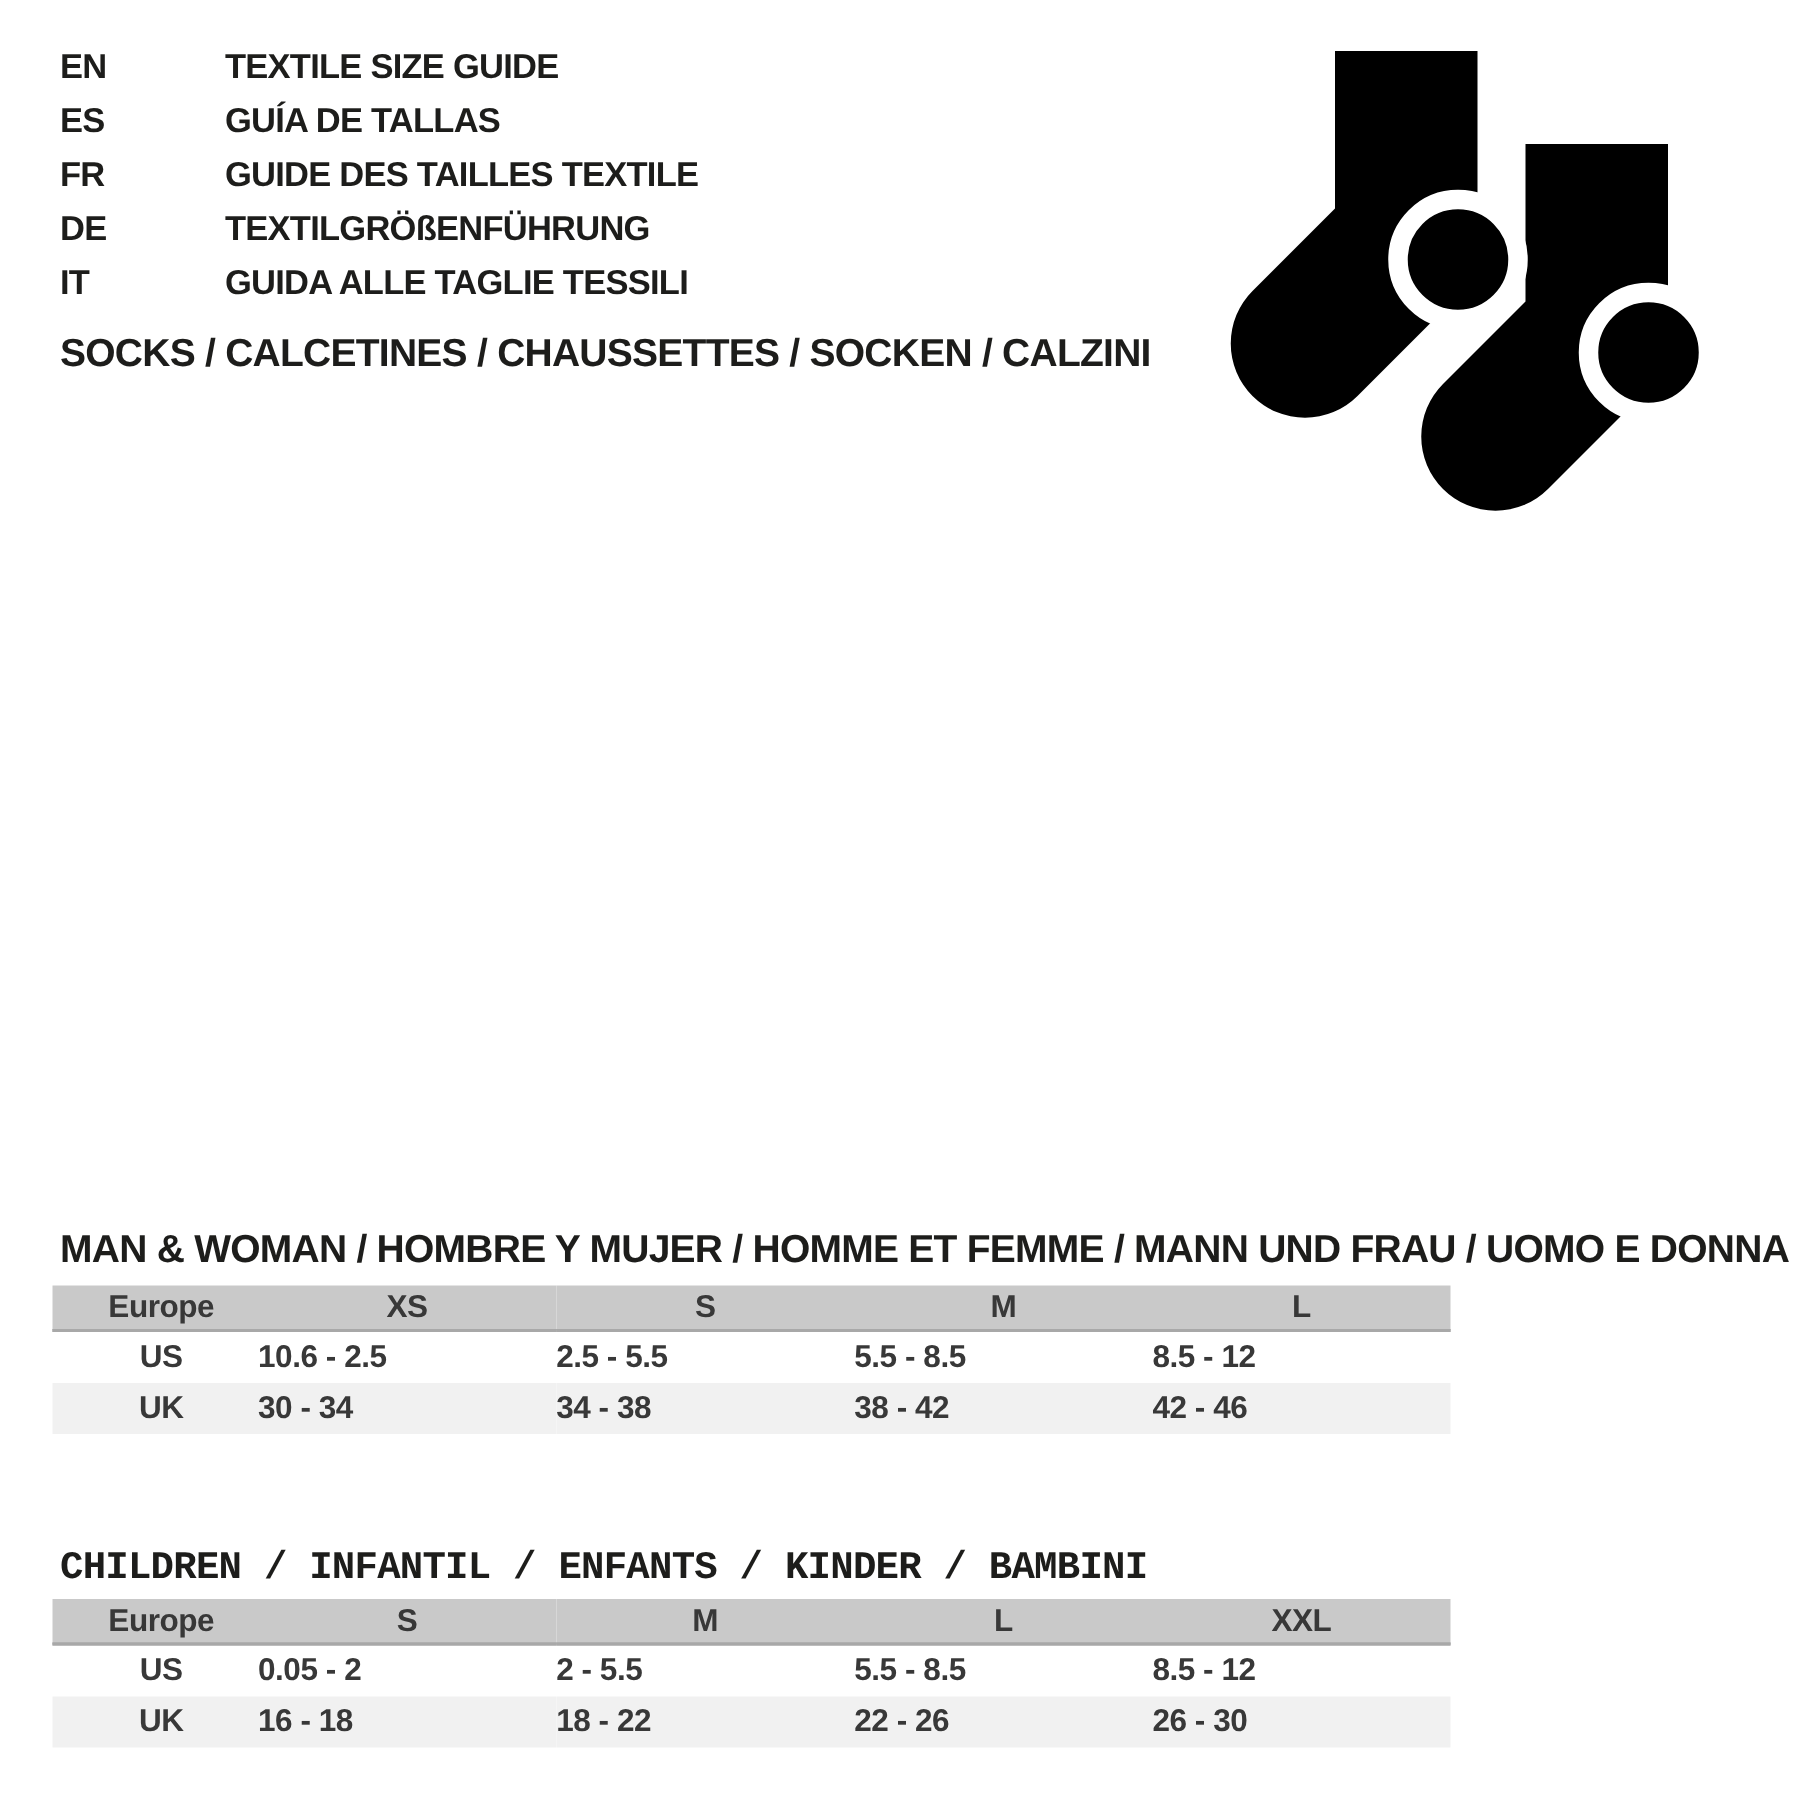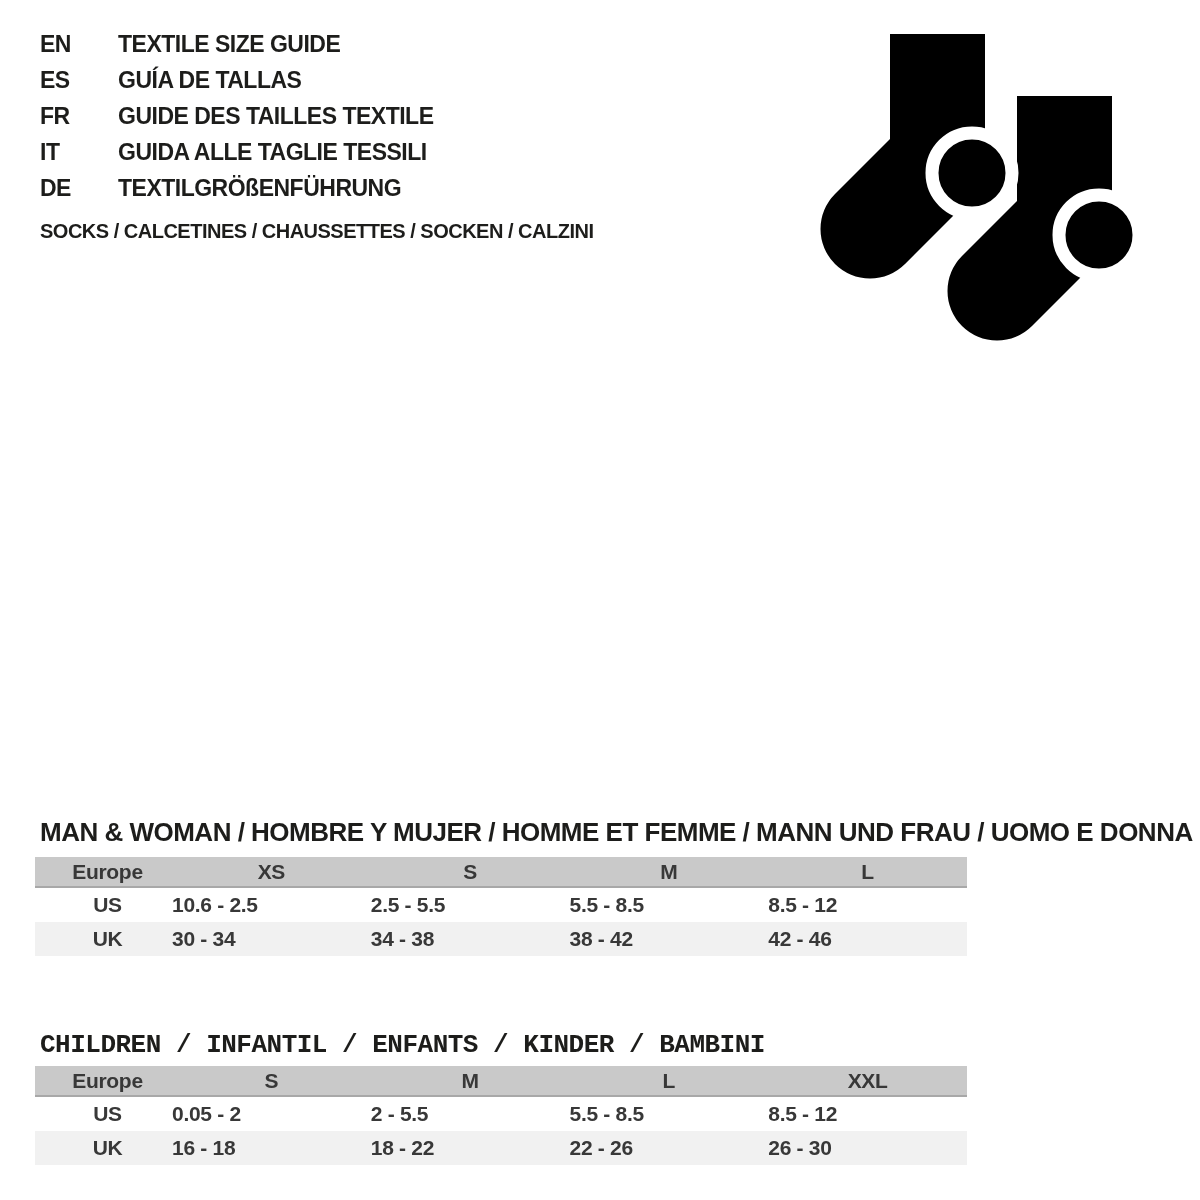--- a/index.html
+++ b/index.html
@@ -8,31 +8,31 @@
     width: 1200px;
     height: 1200px;
     background: #ffffff;
     font-family: "Liberation Sans", sans-serif;
     color: #1d1d1b;
     overflow: hidden;
   }
 
   
   .lang-block { position: absolute; left: 40px; top: 26px; }
-  .lang-row { display: flex; height: 36px; align-items: center; }
+  .lang-row { display: flex; height: 36px; align-items: center; gap: 32px; }
   .lang-code {
     width: 78px; flex: 0 0 78px;
     font-size: 23px; font-weight: 700; letter-spacing: -0.5px;
   }
   .lang-label { font-size: 23px; font-weight: 700; letter-spacing: -0.5px; }
 
   
   .product-line {
     position: absolute; left: 40px; top: 220px;
-    font-size: 20px; font-weight: 700; letter-spacing: -0.5px;
+    font-size: 26px; font-weight: 700; letter-spacing: -0.5px;
     white-space: nowrap;
   }
 
   
   .socks-icon { position: absolute; left: 820px; top: 34px; }
 
   
   .section-title {
     position: absolute; left: 40px;
     font-size: 26px; font-weight: 700; letter-spacing: -0.5px;
@@ -78,26 +78,26 @@
     </div>
     <div class="lang-row">
       <span class="lang-code">ES</span>
       <span class="lang-label">GUÍA DE TALLAS</span>
     </div>
     <div class="lang-row">
       <span class="lang-code">FR</span>
       <span class="lang-label">GUIDE DES TAILLES TEXTILE</span>
     </div>
     <div class="lang-row">
+      <span class="lang-code">DE</span>
+      <span class="lang-label">TEXTILGRÖßENFÜHRUNG</span>
+    </div>
+    <div class="lang-row">
       <span class="lang-code">IT</span>
       <span class="lang-label">GUIDA ALLE TAGLIE TESSILI</span>
-    </div>
-    <div class="lang-row">
-      <span class="lang-code">DE</span>
-      <span class="lang-label">TEXTILGRÖßENFÜHRUNG</span>
     </div>
   </div>
 
   <div class="product-line">SOCKS / CALCETINES / CHAUSSETTES / SOCKEN / CALZINI</div>
 
   <svg class="socks-icon" width="330" height="310" viewBox="0 0 330 310" aria-hidden="true">
 
     <g transform="translate(127,62)">
       <path fill="#000000" d="M70,0 H165 V150 L85,230 A47.5,47.5 0 0 1 15,160 L70,105 Z"></path>
       <circle cx="152" cy="139" r="40" fill="#000000"></circle>

